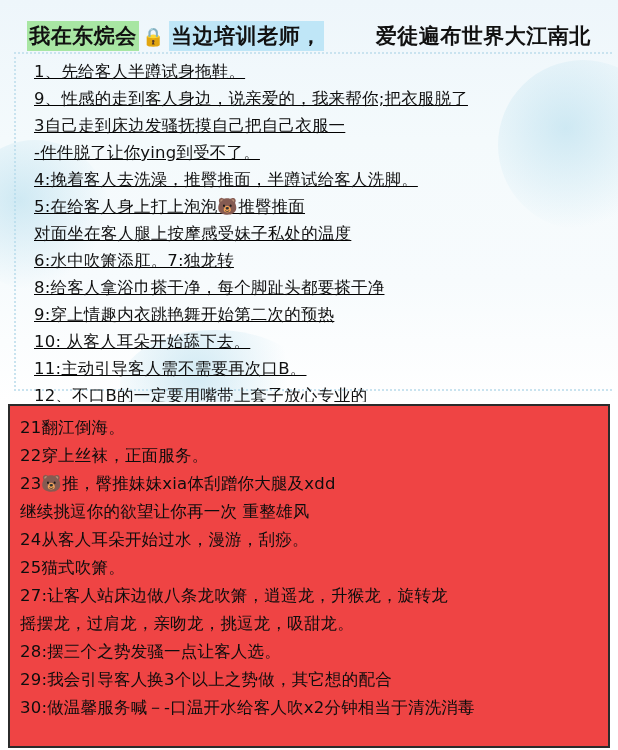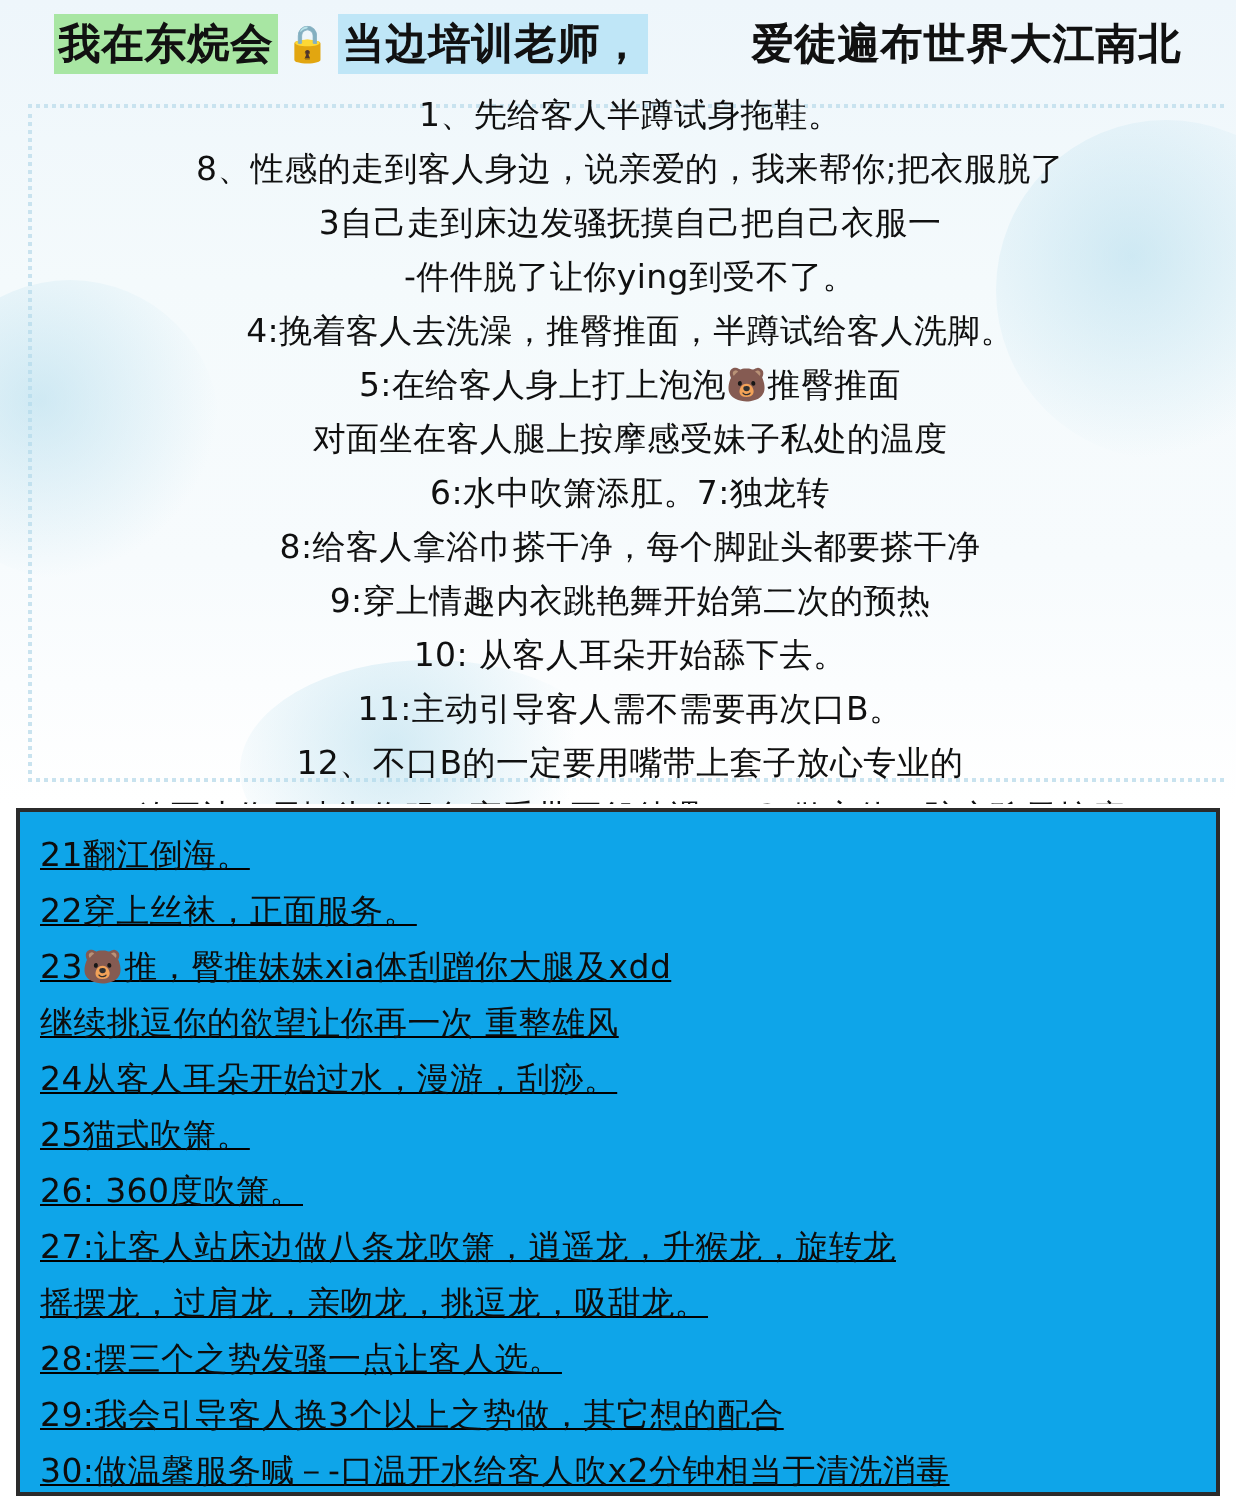--- a/index.html
+++ b/index.html
@@ -47,21 +47,21 @@
   .blob-b { right: -50px; top: 60px; width: 170px; height: 170px; }
   .blob-c { left: 120px; top: 330px; width: 190px; height: 110px; }
 
   
   .title-row {
     position: relative;
     display: flex;
     align-items: center;
     justify-content: center;
     gap: 4px;
-    padding-top: 2px;
+    padding-top: 16px;
     height: 40px;
     white-space: nowrap;
   }
   .title-hl {
     font-size: 21px;
     font-weight: bold;
     color: #111111;
     background: #a8e6a3;
     padding: 1px 2px;
     letter-spacing: 0.5px;
@@ -75,43 +75,43 @@
     color: #111111;
     letter-spacing: 0.5px;
     margin-left: 48px;
   }
   .emoji-lock { font-size: 18px; }
 
   
   .top-lines {
     position: relative;
     padding: 2px 22px 0 34px;
-    text-align: center;
+    text-align: left;
+    text-decoration: underline;
   }
   .tline {
     font-size: 16.5px;
     line-height: 27px;
     color: #101010;
     white-space: nowrap;
     letter-spacing: 0.2px;
   }
 
   
   .bottom-panel {
     position: absolute;
     left: 8px;
     top: 404px;
     width: 602px;
     height: 344px;
-    background: #0ea5e9;
+    background: #ef4444;
     border: 2px solid #2b2b2b;
     box-sizing: border-box;
     padding: 8px 10px 0 10px;
     overflow: hidden;
-    text-decoration: underline;
   }
   .bline {
     font-size: 16.5px;
     line-height: 28px;
     color: #0d0d0d;
     letter-spacing: 0.2px;
     white-space: nowrap;
   }
 </style>
 </head>
@@ -125,21 +125,21 @@
 
   <div class="title-row">
     <span class="title-hl">我在东烷会</span>
     <span class="emoji-lock">🔒</span>
     <span class="title-hl blue">当边培训老师，</span>
     <span class="title-plain">爱徒遍布世界大江南北</span>
   </div>
 
   <div class="top-lines">
     <div class="tline">1、先给客人半蹲试身拖鞋。</div>
-    <div class="tline">8、性感的走到客人身边，说亲爱的，我来帮你;把衣服脱了</div>
+    <div class="tline">9、性感的走到客人身边，说亲爱的，我来帮你;把衣服脱了</div>
     <div class="tline">3自己走到床边发骚抚摸自己把自己衣服一</div>
     <div class="tline">-件件脱了让你ying到受不了。</div>
     <div class="tline">4:挽着客人去洗澡，推臀推面，半蹲试给客人洗脚。</div>
     <div class="tline">5:在给客人身上打上泡泡🐻推臀推面</div>
     <div class="tline">对面坐在客人腿上按摩感受妹子私处的温度</div>
     <div class="tline">6:水中吹箫添肛。7:独龙转</div>
     <div class="tline">8:给客人拿浴巾搽干净，每个脚趾头都要搽干净</div>
     <div class="tline">9:穿上情趣内衣跳艳舞开始第二次的预热</div>
     <div class="tline">10: 从客人耳朵开始舔下去。</div>
     <div class="tline">11:主动引导客人需不需要再次口B。</div>
@@ -149,20 +149,19 @@
   </div>
 </div>
 
 <div class="bottom-panel">
   <div class="bline">21翻江倒海。</div>
   <div class="bline">22穿上丝袜，正面服务。</div>
   <div class="bline">23🐻推，臀推妹妹xia体刮蹭你大腿及xdd</div>
   <div class="bline">继续挑逗你的欲望让你再一次 重整雄风</div>
   <div class="bline">24从客人耳朵开始过水，漫游，刮痧。</div>
   <div class="bline">25猫式吹箫。</div>
-  <div class="bline">26: 360度吹箫。</div>
   <div class="bline">27:让客人站床边做八条龙吹箫，逍遥龙，升猴龙，旋转龙</div>
   <div class="bline">摇摆龙，过肩龙，亲吻龙，挑逗龙，吸甜龙。</div>
   <div class="bline">28:摆三个之势发骚一点让客人选。</div>
   <div class="bline">29:我会引导客人换3个以上之势做，其它想的配合</div>
   <div class="bline">30:做温馨服务喊－-口温开水给客人吹x2分钟相当于清洗消毒</div>
 
 </div>
 
 </body></html>

